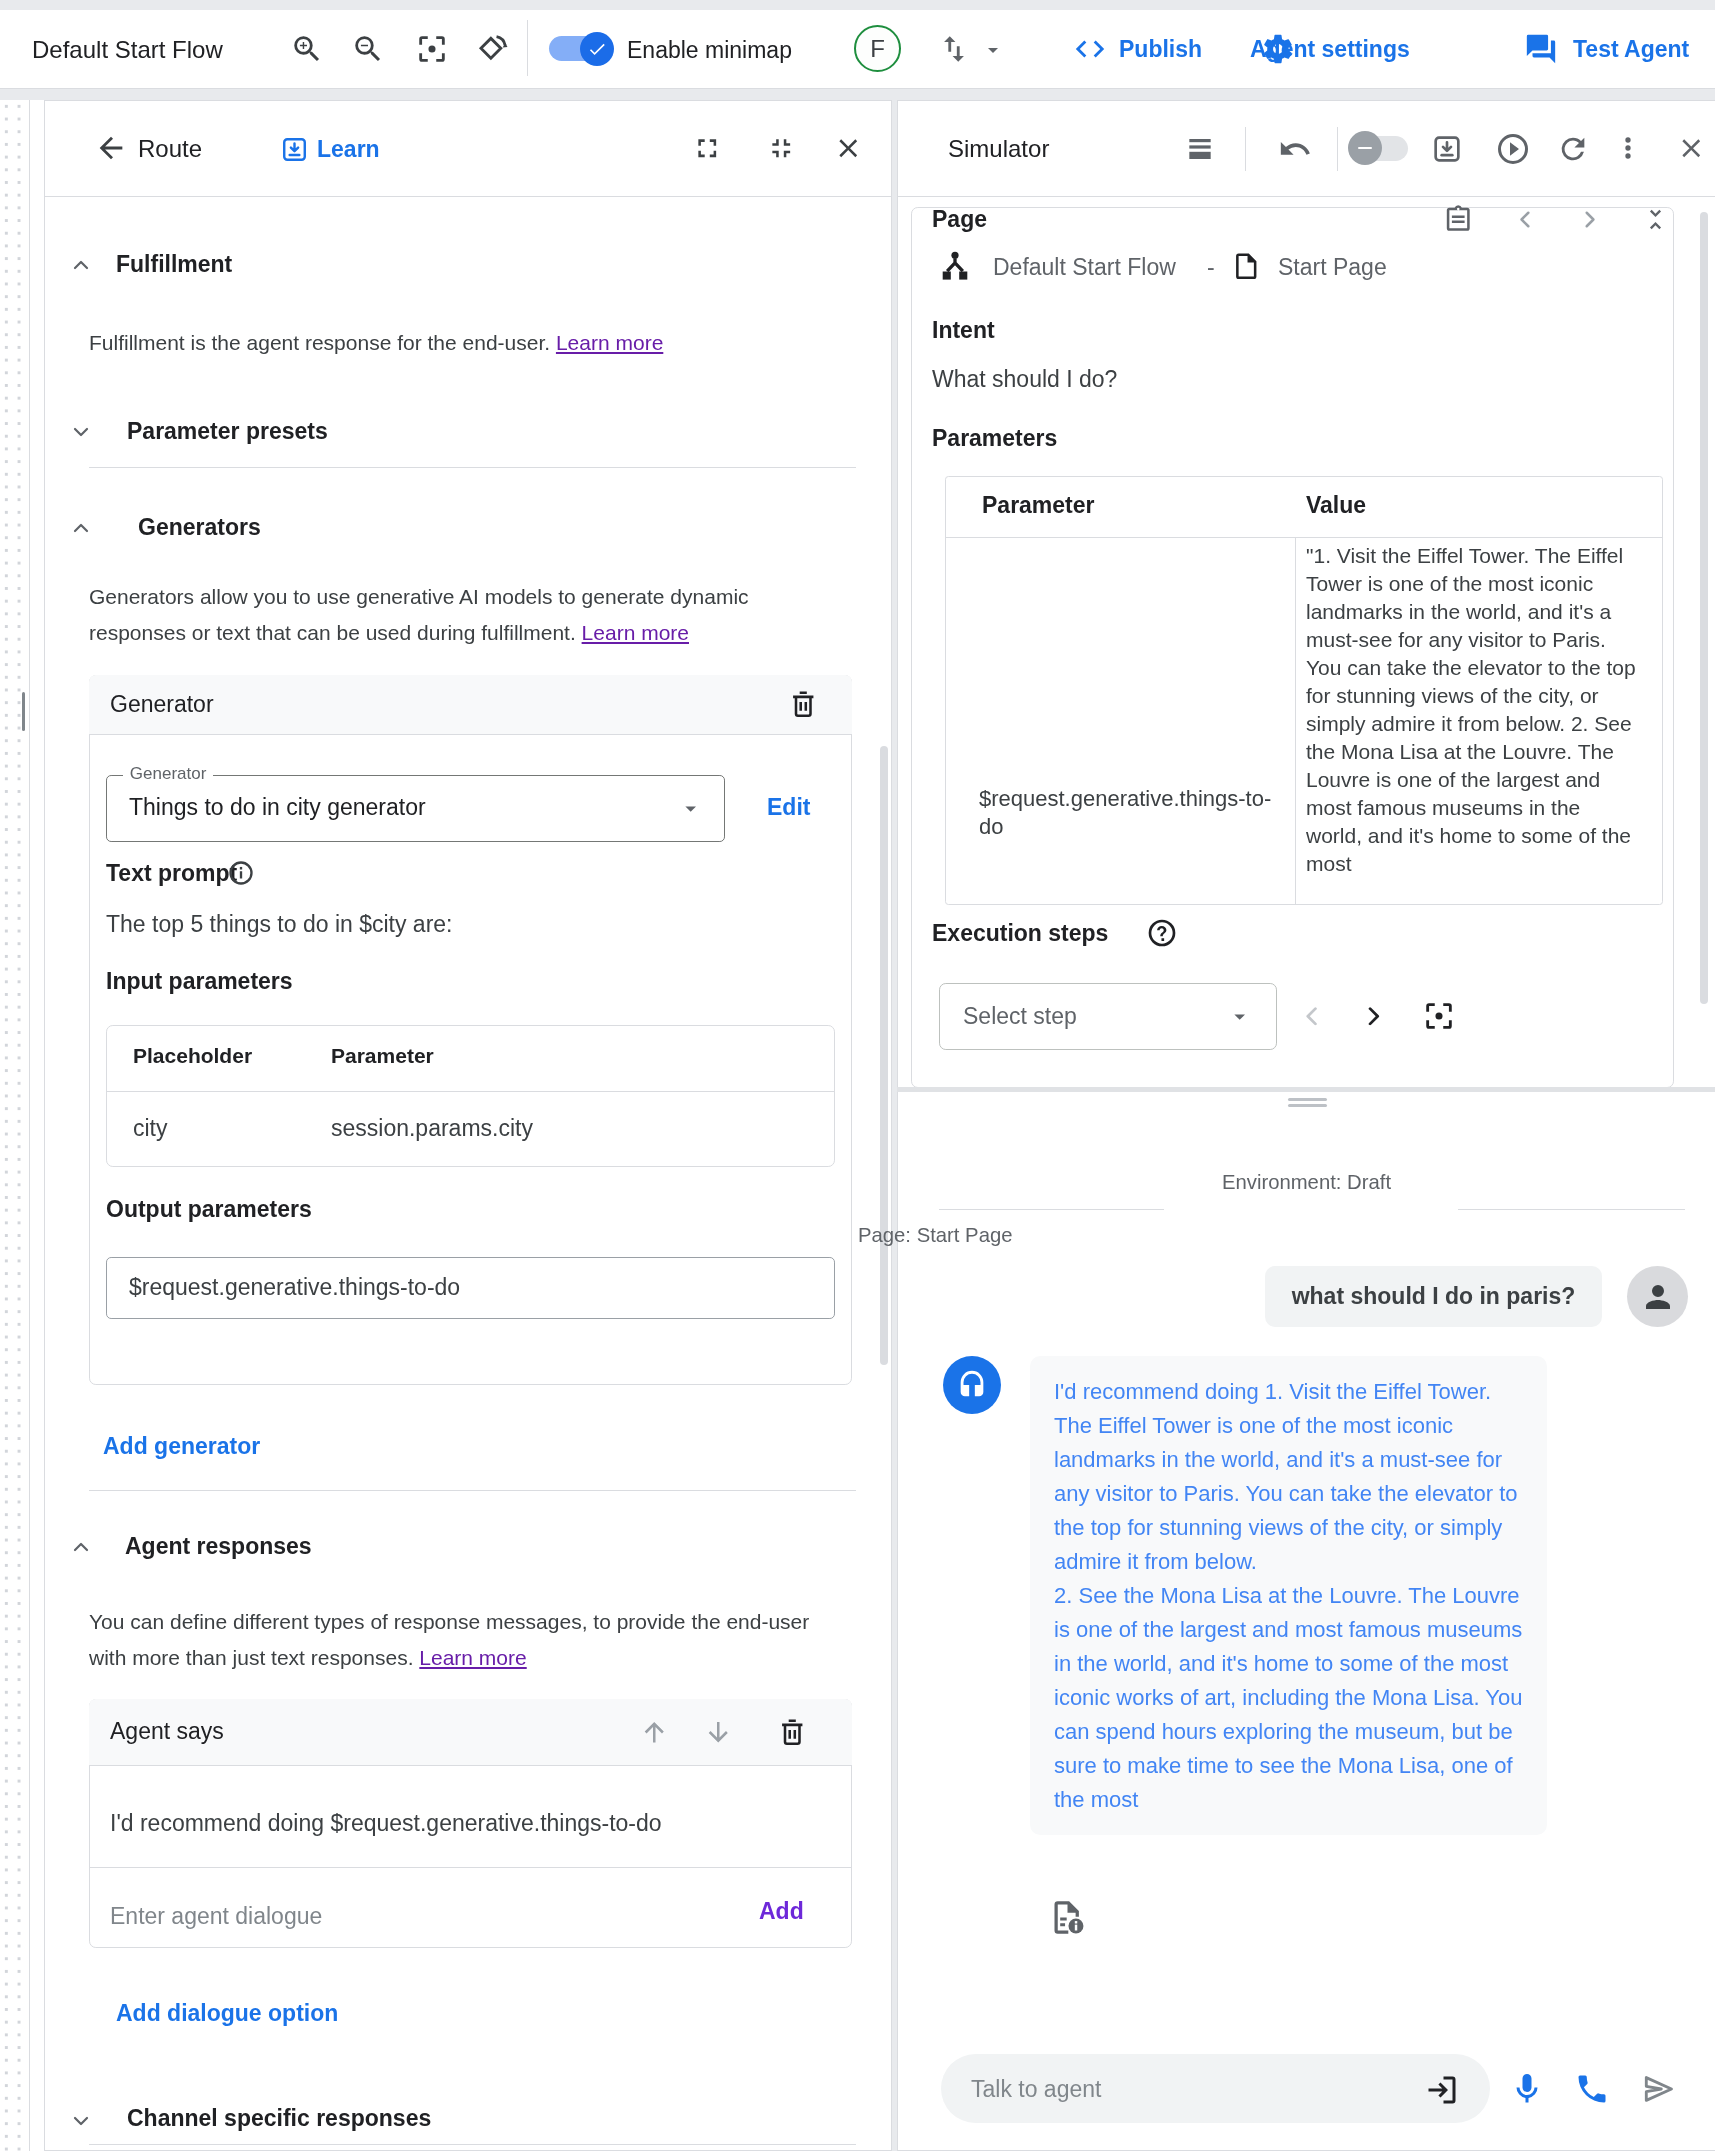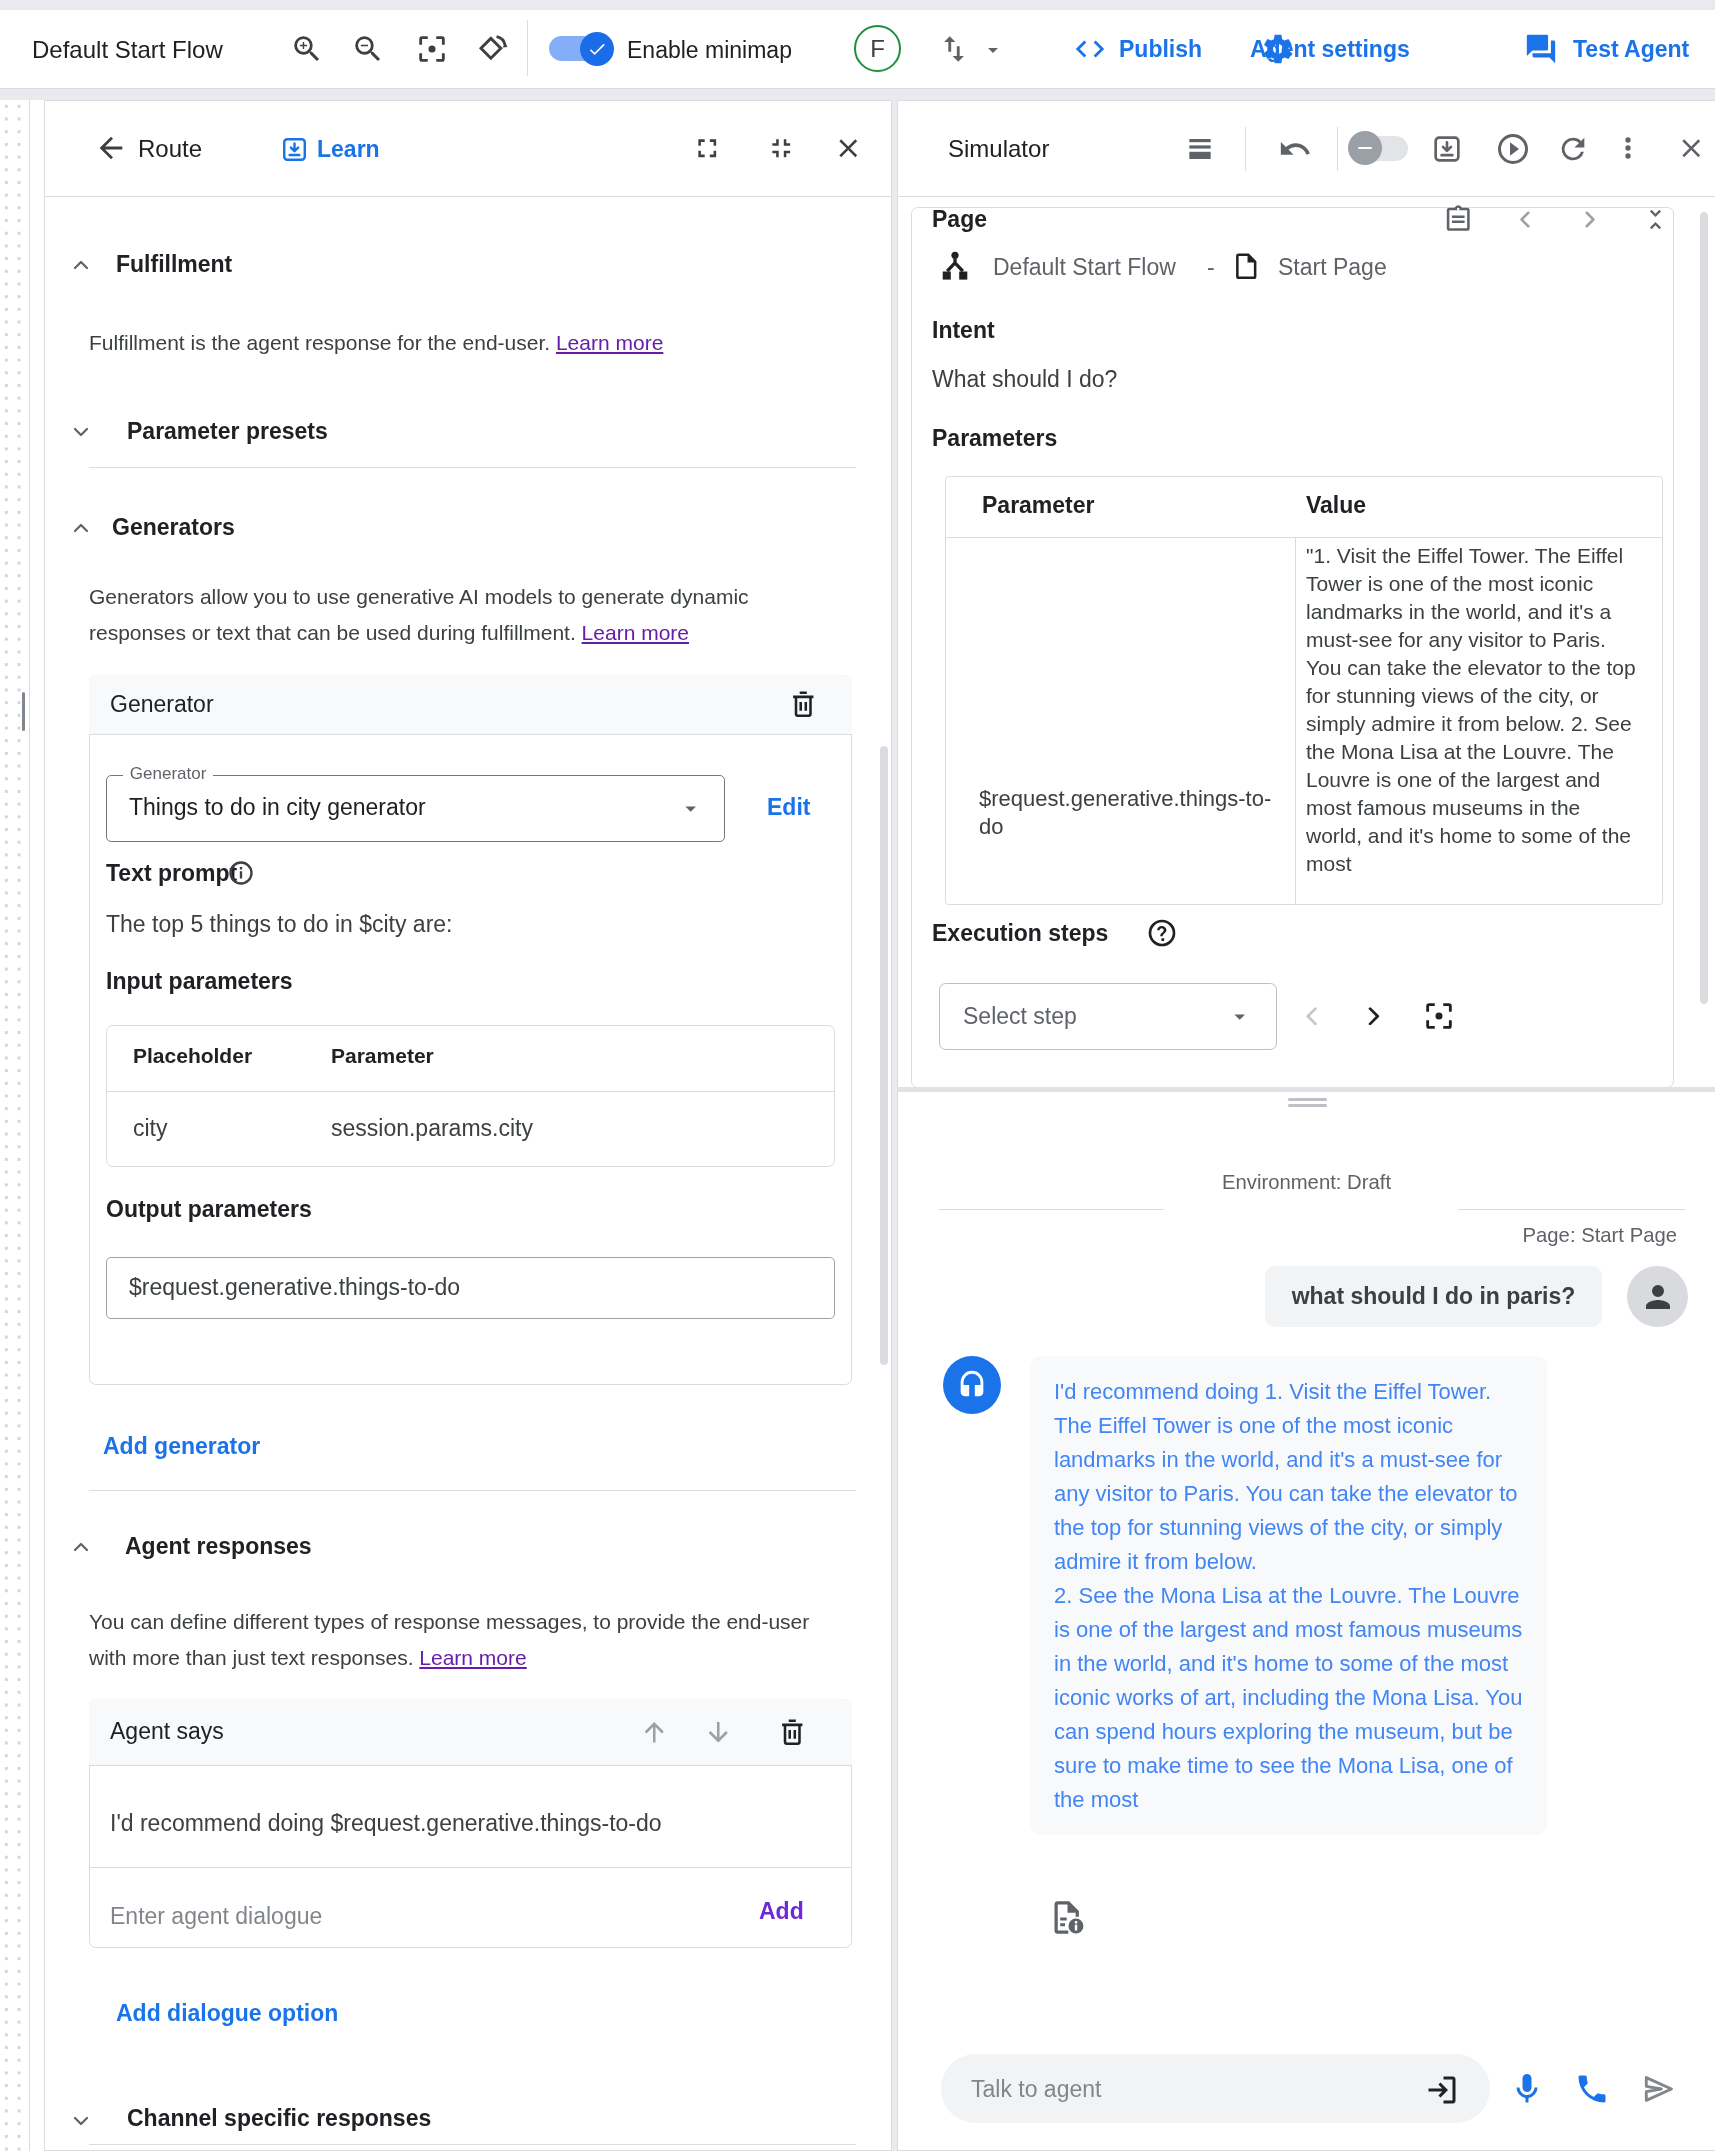--- a/index.html
+++ b/index.html
@@ -293,21 +293,21 @@
       </svg>
     </span>
   <div class="abs t26 bold" style="left:127px;top:418px;">Parameter presets</div>
   <div class="abs hline" style="left:89px;top:467px;width:767px;"></div>
 
   <span class="abs ic gray" style="left:69px;top:516px;">
       <svg width="24" height="24" viewBox="0 0 28 28">
         <use href="#i-chevup"></use>
       </svg>
     </span>
-  <div class="abs t26 bold" style="left:112px;top:514px;">Generators</div>
+  <div class="abs t26 bold" style="left:138px;top:514px;">Generators</div>
   <div class="abs t25 dark" style="left:89px;top:579px;width:746px;line-height:36px;">
     <span>Generators allow you to use generative AI models to generate dynamic responses or text that can be used during fulfillment. </span><span class="link-purple">Learn more</span>
   </div>
 
   <div class="abs card" style="left:89px;top:675px;width:763px;height:710px;"></div>
   <div class="abs cardhead" style="left:89px;top:675px;width:763px;height:60px;"></div>
   <div class="abs t26" style="left:110px;top:691px;">Generator</div>
   <span class="abs ic" style="left:788px;top:689px;color:#202124;">
       <svg width="30.5" height="30.5" viewBox="0 0 36 36">
         <use href="#i-trash"></use>
@@ -517,21 +517,21 @@
       </svg>
     </span>
 
   <div class="abs scrollthumb" style="left:1700px;top:212px;width:7.6px;height:792px;"></div>
 
   <div class="abs" style="left:897px;top:1087px;width:819px;height:5.1px;background:#e0e2e5;"></div>
   <div class="abs" style="left:1288px;top:1098px;width:39px;height:2.5px;background:#bdc1c6;border-radius:1.7px;"></div>
   <div class="abs" style="left:1288px;top:1104px;width:39px;height:2.5px;background:#bdc1c6;border-radius:1.7px;"></div>
 
   <div class="abs t24 gray" style="left:897px;top:1170px;width:819px;text-align:center;">Environment: Draft</div>
-  <div class="abs t24 gray" style="left:858px;top:1223px;width:819px;text-align:right;">Page: Start Page</div>
+  <div class="abs t24 gray" style="left:858px;top:1223px;width:819px;text-align:left;">Page: Start Page</div>
   <div class="abs hline" style="left:939px;top:1209px;width:225px;"></div>
   <div class="abs hline" style="left:1458px;top:1209px;width:227px;"></div>
 
   <div class="abs" style="left:1265px;top:1266px;width:337px;height:61px;border-radius:10.2px;background:#f1f3f4;display:flex;align-items:center;justify-content:center;">
     <span class="t26 bold dark">what should I do in paris?</span>
   </div>
   <div class="abs" style="left:1627px;top:1266px;width:61px;height:61px;border-radius:50%;background:#d9dadd;display:flex;align-items:center;justify-content:center;">
     <span class="ic dark">
         <svg width="36" height="36" viewBox="0 0 42 42">
           <use href="#i-person"></use>

